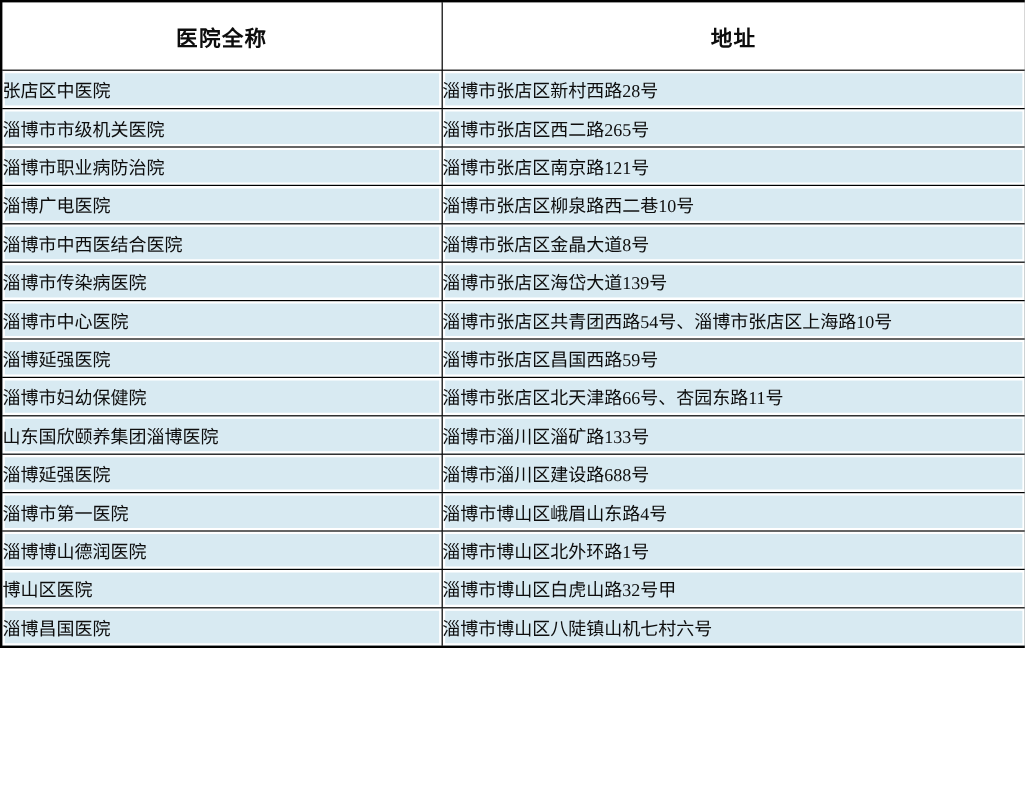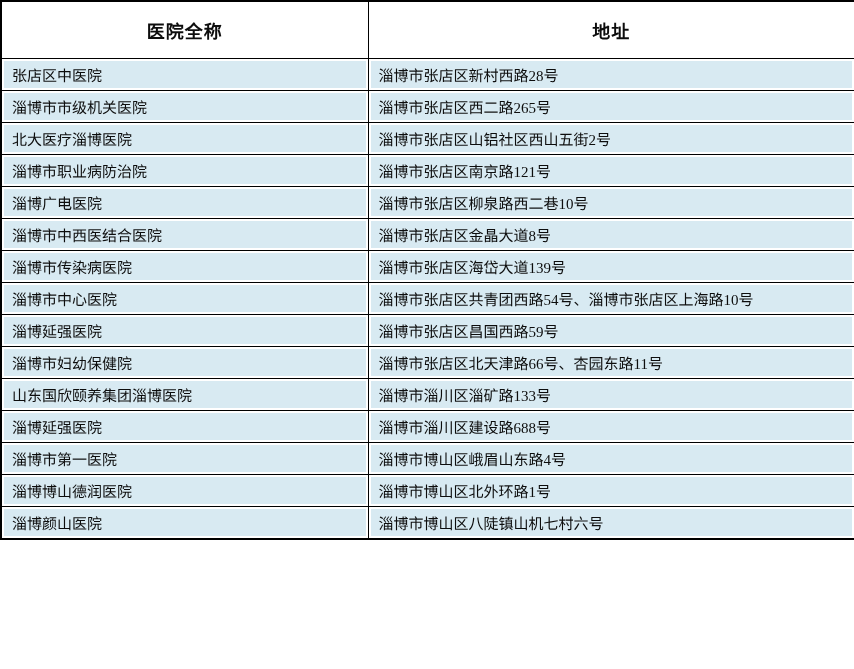--- a/index.html
+++ b/index.html
@@ -32,21 +32,21 @@
     text-align: center;
     vertical-align: middle;
     letter-spacing: 1px;
   }
   table.hospital-table td {
     border: 1px solid #000000;
     background: #d8eaf2;
     
     box-shadow: inset 0 0 0 2px #ffffff;
     height: 31px;
-    padding: 0 2px 0 10px;
+    padding: 0 2px 0 0;
     font-size: 15px;
     text-align: left;
     vertical-align: middle;
     white-space: nowrap;
     overflow: hidden;
   }
 </style>
 </head>
 <body>
 
@@ -62,24 +62,20 @@
     </tr>
   </thead>
   <tbody>
       <tr>
         <td>张店区中医院</td>
         <td>淄博市张店区新村西路28号</td>
       </tr>
       <tr>
         <td>淄博市市级机关医院</td>
         <td>淄博市张店区西二路265号</td>
-      </tr>
-      <tr>
-        <td>北大医疗淄博医院</td>
-        <td>淄博市张店区山铝社区西山五街2号</td>
       </tr>
       <tr>
         <td>淄博市职业病防治院</td>
         <td>淄博市张店区南京路121号</td>
       </tr>
       <tr>
         <td>淄博广电医院</td>
         <td>淄博市张店区柳泉路西二巷10号</td>
       </tr>
       <tr>
@@ -112,17 +108,21 @@
       </tr>
       <tr>
         <td>淄博市第一医院</td>
         <td>淄博市博山区峨眉山东路4号</td>
       </tr>
       <tr>
         <td>淄博博山德润医院</td>
         <td>淄博市博山区北外环路1号</td>
       </tr>
       <tr>
-        <td>淄博颜山医院</td>
+        <td>博山区医院</td>
+        <td>淄博市博山区白虎山路32号甲</td>
+      </tr>
+      <tr>
+        <td>淄博昌国医院</td>
         <td>淄博市博山区八陡镇山机七村六号</td>
       </tr>
     </tbody>
 </table>
 
 </body></html>

